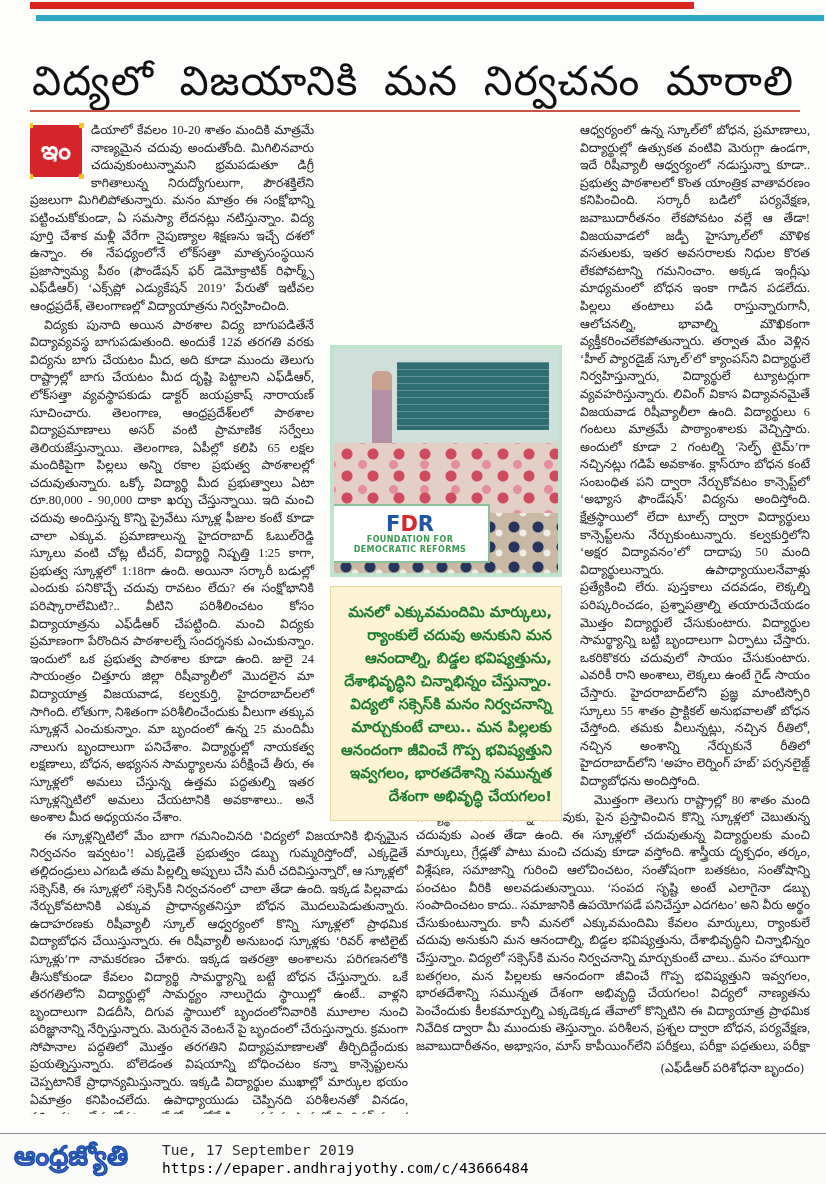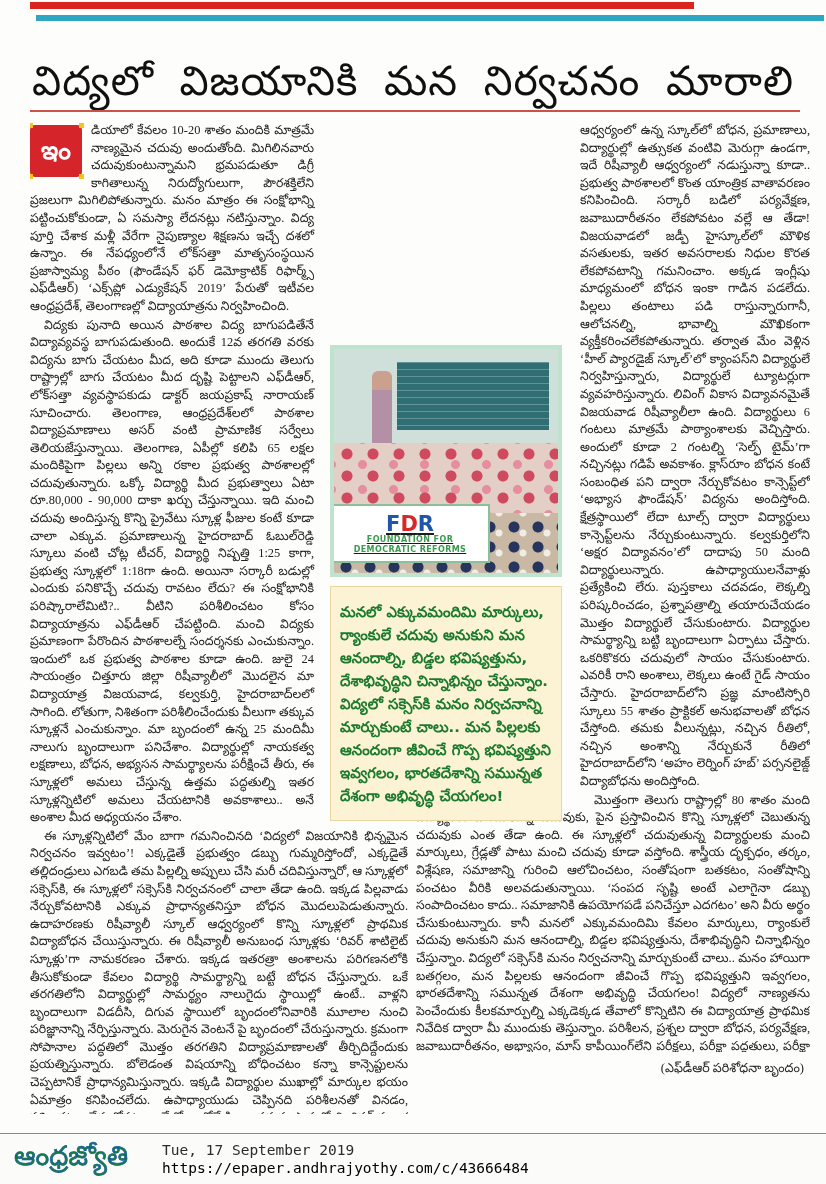--- a/index.html
+++ b/index.html
@@ -44,44 +44,44 @@
            background:linear-gradient(#c9a18e 0 18%,#b390a6 18% 70%,#8d7f92 70%);}
   .crowd{position:absolute;left:0;top:42%;width:100%;height:33%;background-color:#e3cfc6;
          background-image:radial-gradient(circle,#cf4a5e 5px,rgba(0,0,0,0) 6px),
                           radial-gradient(circle,#e58f9e 4px,rgba(0,0,0,0) 5px);
          background-size:26px 22px,31px 25px;background-position:0 0,13px 9px;}
   .kids-walking{position:absolute;left:0;bottom:0;width:100%;height:27%;background-color:#c9b8a4;
          background-image:radial-gradient(circle,#27355e 5px,rgba(0,0,0,0) 6px),
                           radial-gradient(circle,#f0ede6 3px,rgba(0,0,0,0) 4px);
          background-size:24px 20px,24px 20px;background-position:0 4px,9px 10px;}
   .fdr-box{position:absolute;left:-4px;bottom:10px;width:150px;background:#fff;
-           border:2px solid #8cc09a;text-align:center;padding:7px 3px 6px;text-decoration:underline;}
+           border:2px solid #8cc09a;text-align:center;padding:7px 3px 6px;}
   .fdr-letters{font-family:"DejaVu Sans", sans-serif;font-weight:bold;font-size:21px;line-height:22px;}
   .fdr-f,.fdr-r{color:#1f56a8;} .fdr-d{color:#d62828;}
   .fdr-name{font-family:"DejaVu Sans", sans-serif;font-weight:bold;font-size:8px;
             line-height:10px;color:#3a9a4e;letter-spacing:.4px;}
 
   .pull-quote{margin-top:9px;border:1px solid #e6d7a3;background:#fcf3d4;
-              padding:13px 9px;min-height:180px;text-align:left;
+              padding:13px 9px;min-height:180px;text-align:right;
               font-weight:bold;font-size:14.8px;line-height:23px;color:#1b7a2e;
               font-family:"DejaVu Sans", sans-serif;}
 
   
   .byline{margin-top:8px;text-align:right;padding-right:6px;}
   .byline-authors{font-weight:bold;font-size:14.8px;color:#1a1a1a;
                   font-family:"DejaVu Sans", sans-serif;}
   .byline-bullet{display:inline-block;width:11px;height:11px;background:#d6242b;
                  margin-right:7px;vertical-align:baseline;}
   .byline-affiliation{font-size:12.6px;margin-top:3px;color:#222;}
 
   
   .footer{position:absolute;left:0;bottom:0;width:826px;height:50px;background:#fbfbf9;
           border-top:1.5px solid #8a8a8a;display:flex;align-items:center;}
-  .footer-logo{margin-left:14px;font-family:"DejaVu Sans", sans-serif;font-weight:normal;
-               font-size:27px;color:#15803d;-webkit-text-stroke:.6px #1553a4;}
+  .footer-logo{margin-left:14px;font-family:"DejaVu Sans", sans-serif;font-weight:bold;
+               font-size:27px;color:#8b5cf6;-webkit-text-stroke:.6px #1553a4;}
   .footer-meta{margin-left:34px;font-family:"DejaVu Sans Mono", monospace;
                font-size:14.5px;line-height:18px;color:#2b2b2b;}
   .footer-url{color:#000000;text-decoration:none;}
 </style>
 </head>
 <body>
 
 <div class="page">
 
   <div class="top-red-bar"></div>

